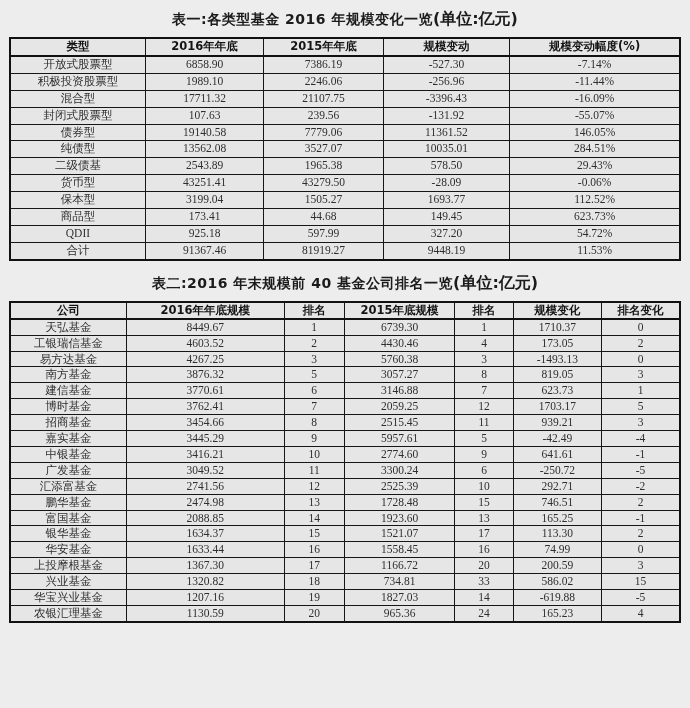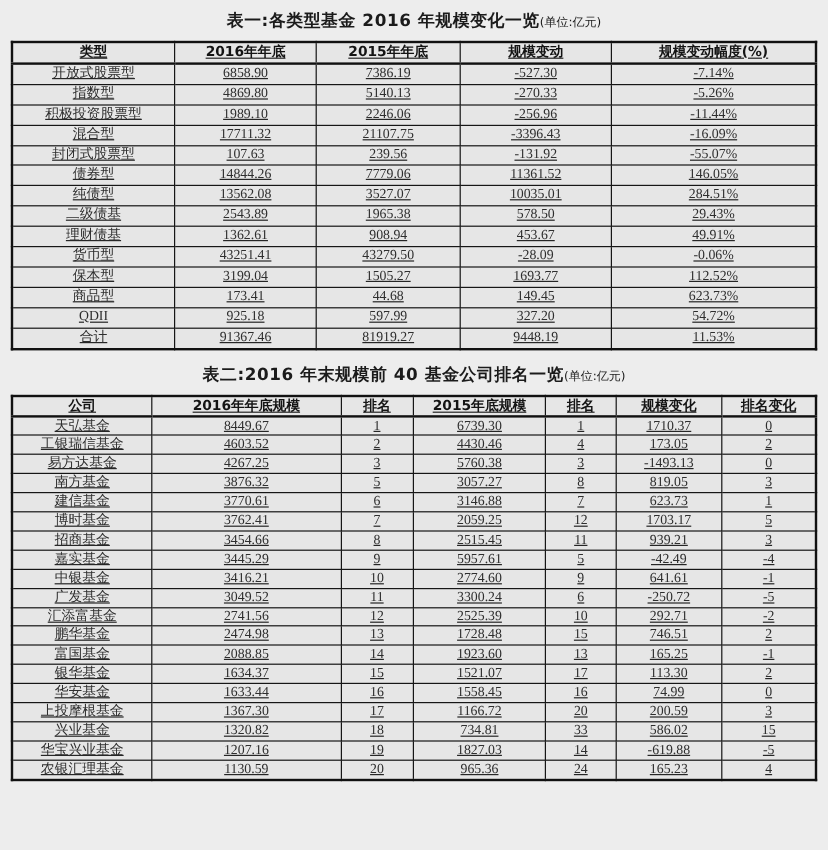--- a/index.html
+++ b/index.html
@@ -13,31 +13,30 @@
   .sheet{padding:7px 9px 0 9px;}
   .tbl-title{
     text-align:center;
     font-weight:bold;
     font-size:14px;
     color:#1b1b1b;
     margin:2px 0 7px 0;
     letter-spacing:0.5px;
   }
   .tbl-title .unit{
-    font-size:10px;
-    font-weight:normal;
+    font-size:16px;
+    font-weight:bold;
     letter-spacing:0;
   }
   table{
     width:100%;
     border-collapse:collapse;
     table-layout:fixed;
     background:#e6e6e6;
     border:2px solid #111;
-    text-decoration:underline;
   }
   th,td{
     border:1px solid #161616;
     text-align:center;
     vertical-align:middle;
     padding:0 2px;
     overflow:hidden;
     white-space:nowrap;
   }
   th{
@@ -84,27 +83,20 @@
       </thead>
     <tbody>
         <tr>
           <td>开放式股票型</td>
           <td>6858.90</td>
           <td>7386.19</td>
           <td>-527.30</td>
           <td>-7.14%</td>
         </tr>
         <tr>
-          <td>指数型</td>
-          <td>4869.80</td>
-          <td>5140.13</td>
-          <td>-270.33</td>
-          <td>-5.26%</td>
-        </tr>
-        <tr>
           <td>积极投资股票型</td>
           <td>1989.10</td>
           <td>2246.06</td>
           <td>-256.96</td>
           <td>-11.44%</td>
         </tr>
         <tr>
           <td>混合型</td>
           <td>17711.32</td>
           <td>21107.75</td>
@@ -113,45 +105,38 @@
         </tr>
         <tr>
           <td>封闭式股票型</td>
           <td>107.63</td>
           <td>239.56</td>
           <td>-131.92</td>
           <td>-55.07%</td>
         </tr>
         <tr>
           <td>债券型</td>
-          <td>14844.26</td>
+          <td>19140.58</td>
           <td>7779.06</td>
           <td>11361.52</td>
           <td>146.05%</td>
         </tr>
         <tr>
           <td>纯债型</td>
           <td>13562.08</td>
           <td>3527.07</td>
           <td>10035.01</td>
           <td>284.51%</td>
         </tr>
         <tr>
           <td>二级债基</td>
           <td>2543.89</td>
           <td>1965.38</td>
           <td>578.50</td>
           <td>29.43%</td>
-        </tr>
-        <tr>
-          <td>理财债基</td>
-          <td>1362.61</td>
-          <td>908.94</td>
-          <td>453.67</td>
-          <td>49.91%</td>
         </tr>
         <tr>
           <td>货币型</td>
           <td>43251.41</td>
           <td>43279.50</td>
           <td>-28.09</td>
           <td>-0.06%</td>
         </tr>
         <tr>
           <td>保本型</td>

